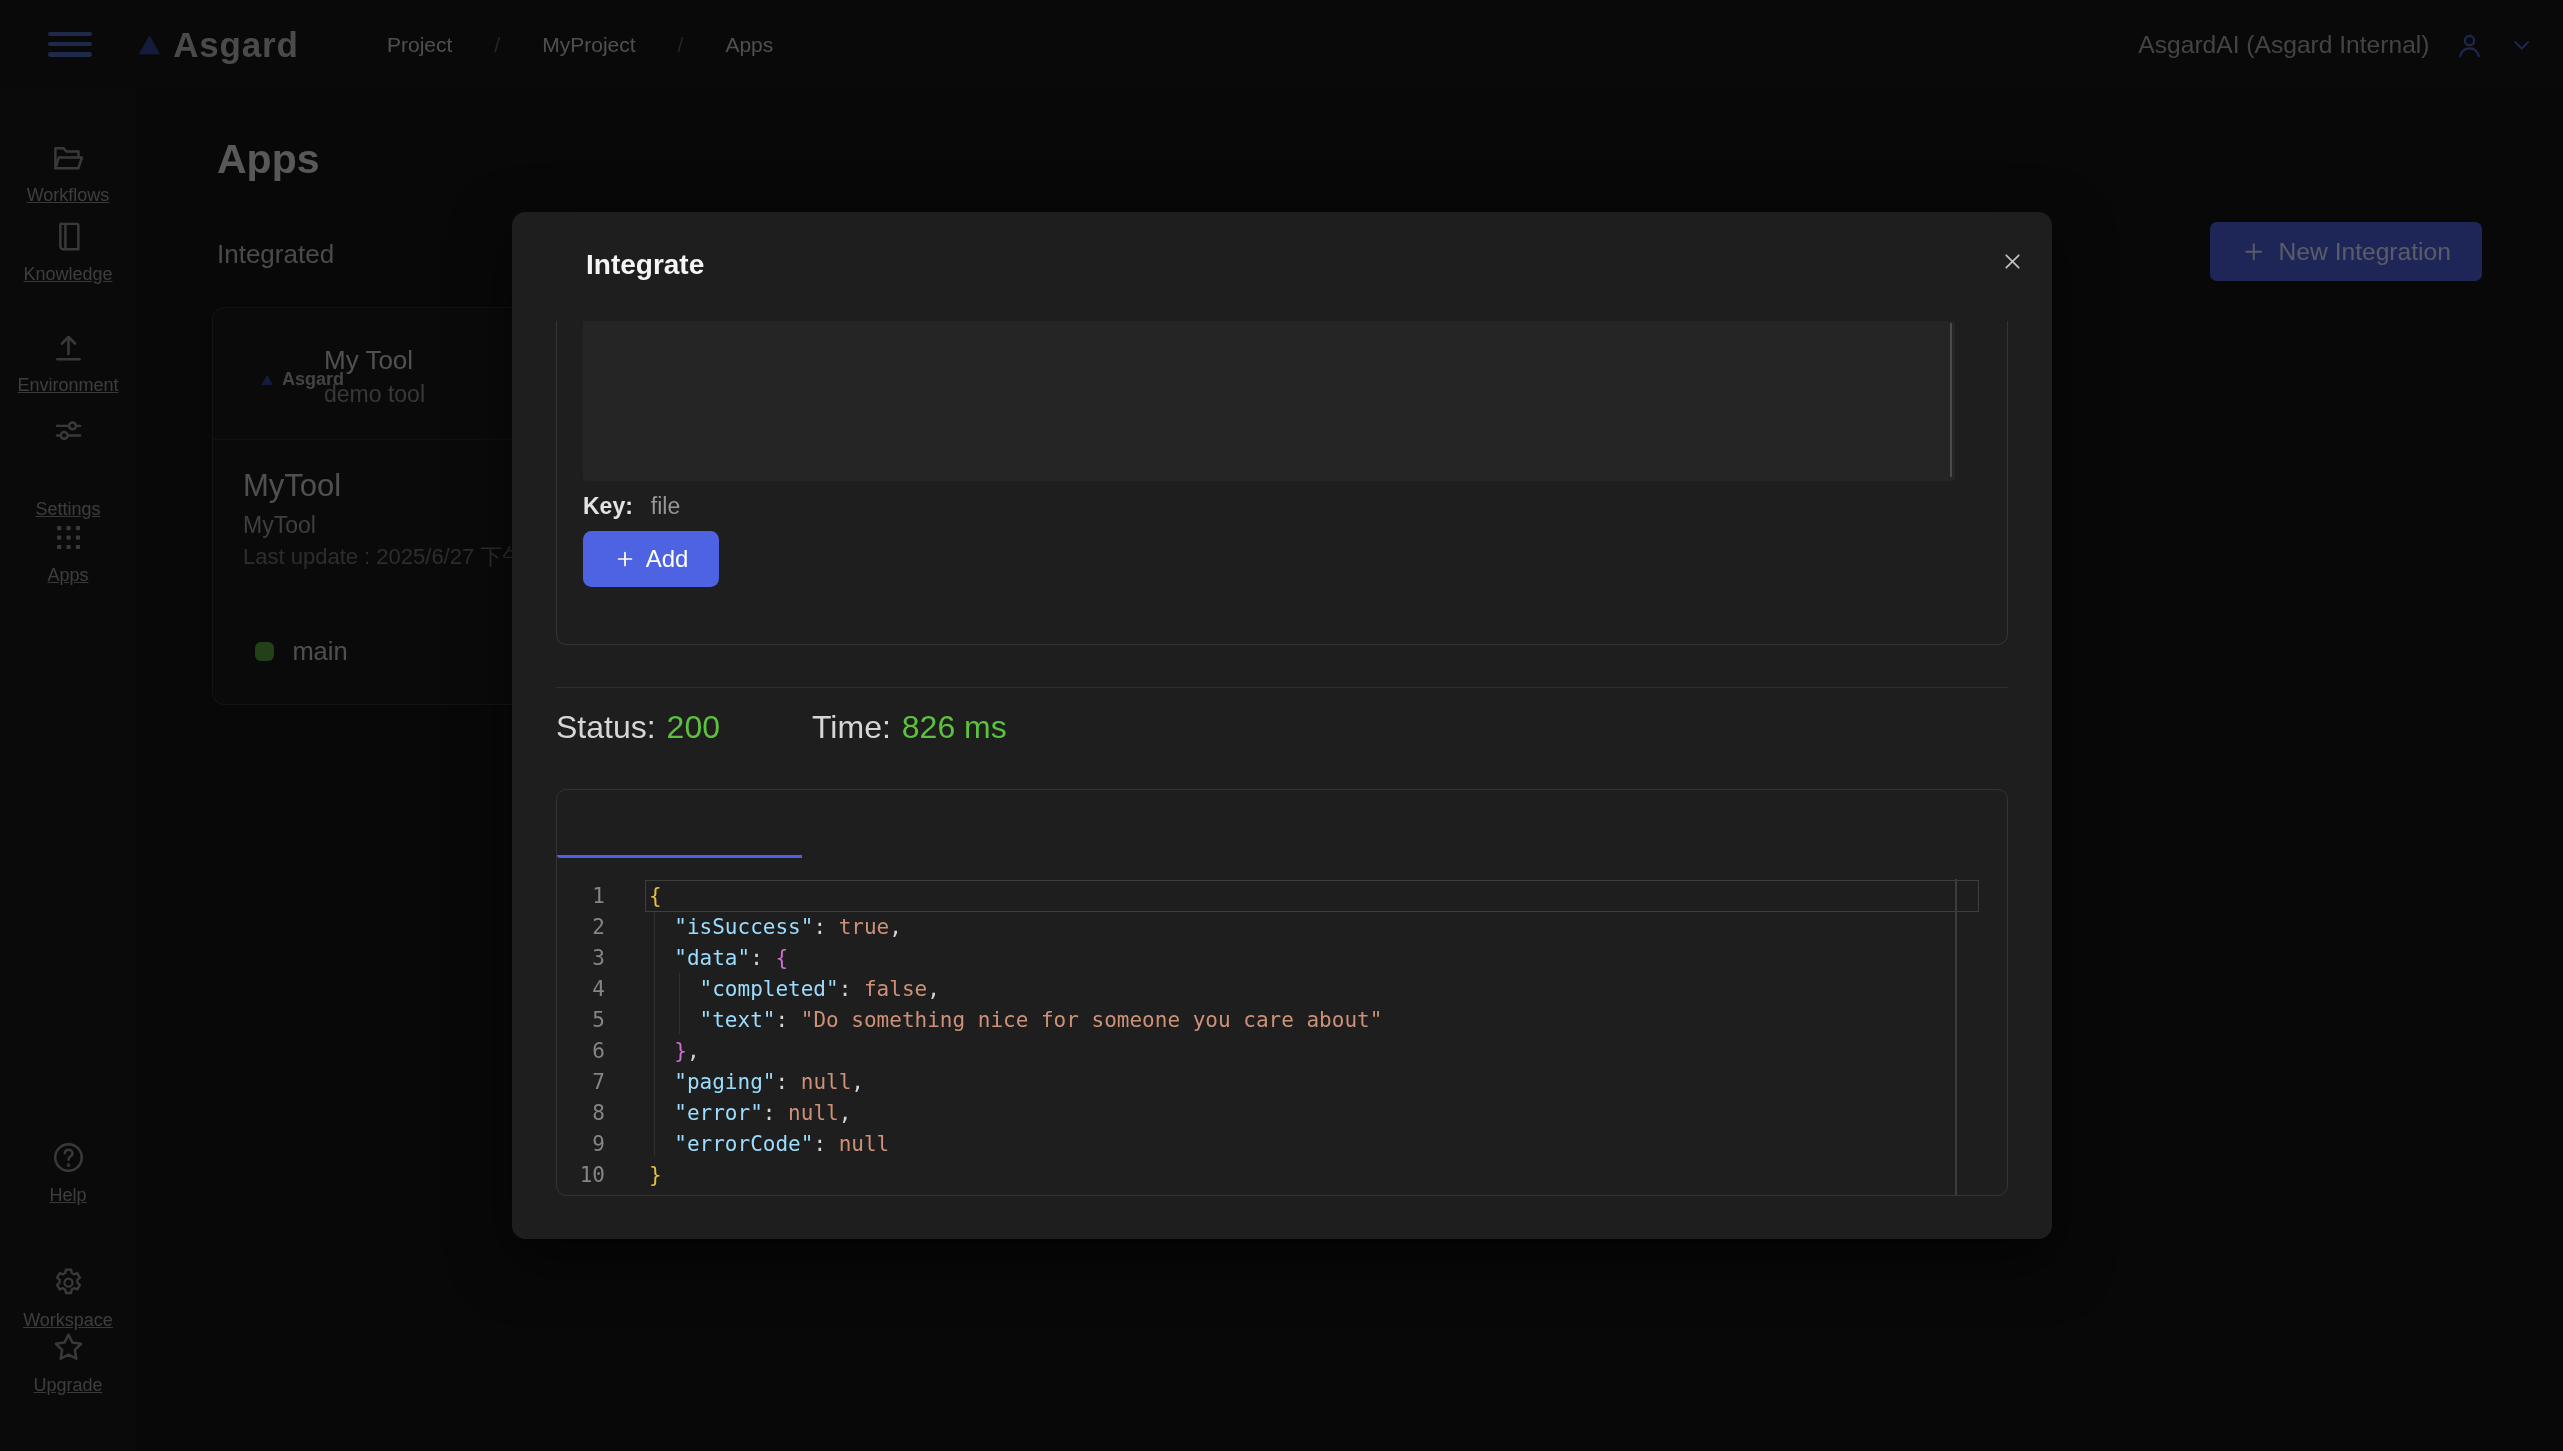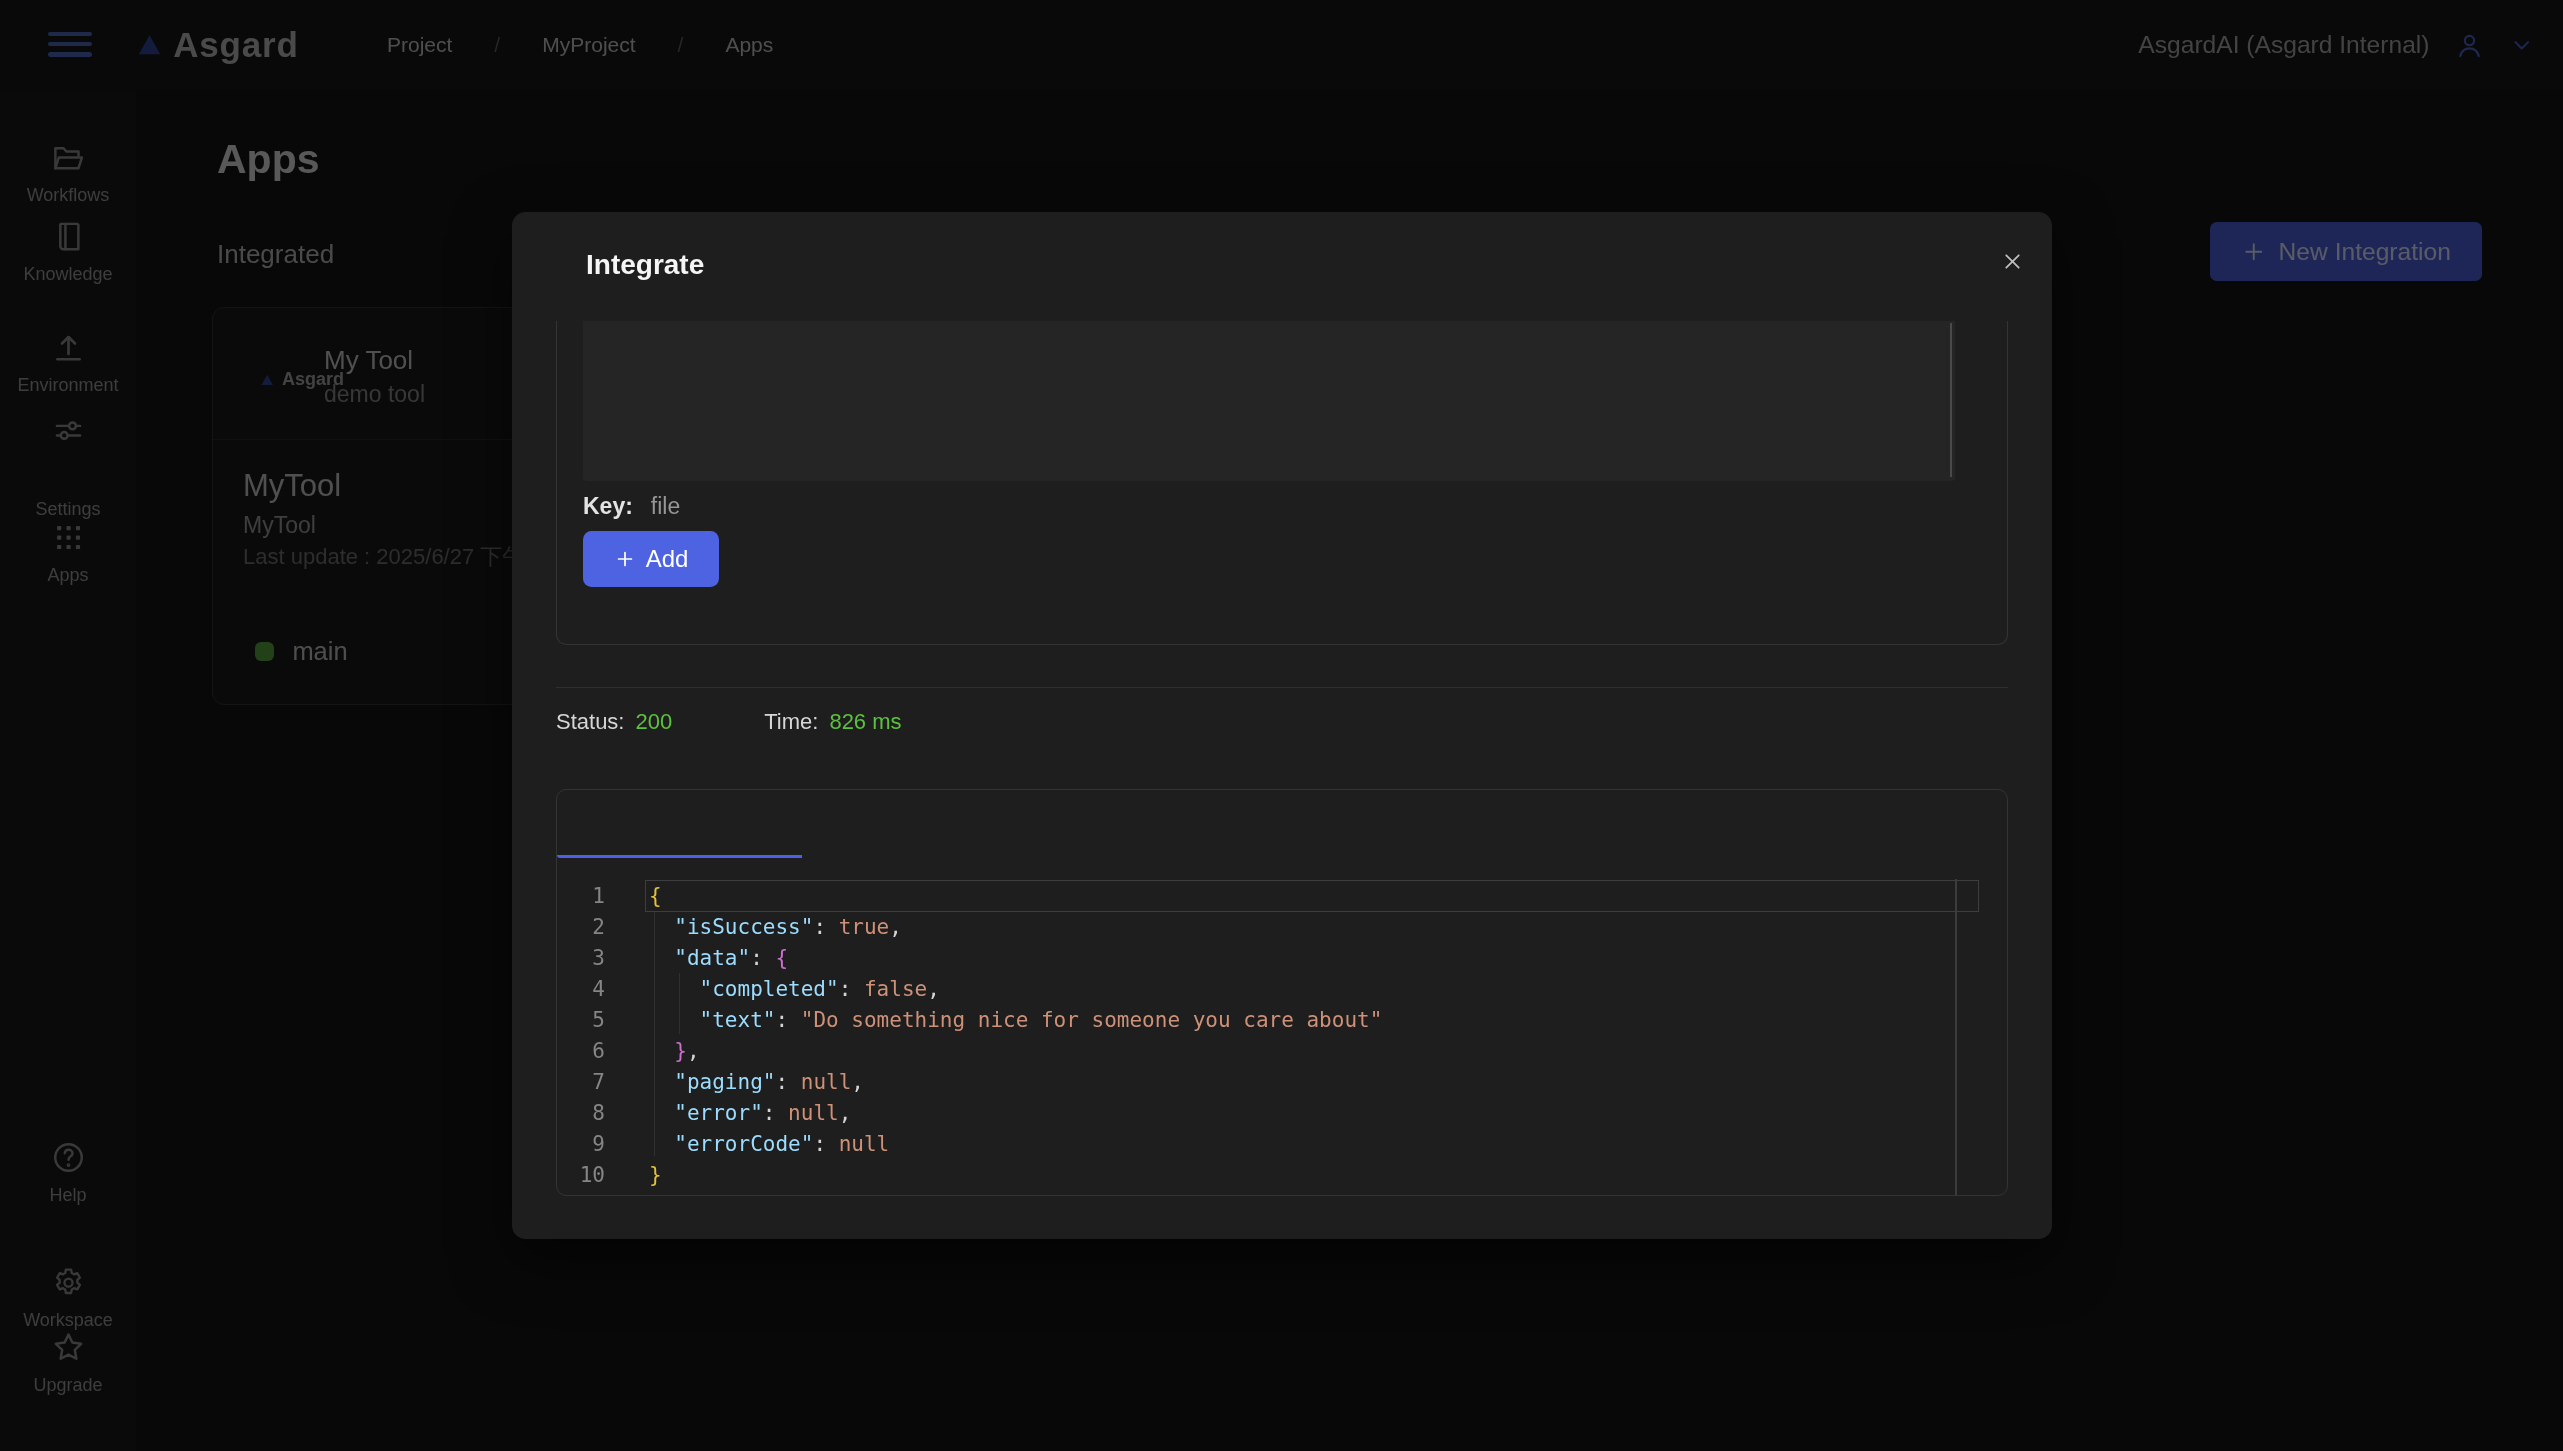--- a/index.html
+++ b/index.html
@@ -15,21 +15,21 @@
   #logo-text{font-size:35px;font-weight:600;letter-spacing:0.8px;color:#b9b9b9;}
   #breadcrumb{position:absolute;left:387px;top:0;height:90px;display:flex;align-items:center;gap:42px;font-size:21px;}
   #breadcrumb .crumb{color:#c4c4c4;}
   #breadcrumb .sep{color:#5f5f5f;}
   #account{position:absolute;right:29px;top:0;height:90px;display:flex;align-items:center;gap:24px;}
   #account-name{color:#a8a8a8;font-size:24.6px;}
   .acct-icon{color:#4b63c4;}
 
   
   #sidebar{position:absolute;left:0;top:90px;width:136px;height:1361px;background:#1a1a1a;border-right:0.8px solid #2c2c2c;}
-  .side-item{position:absolute;left:0;width:136px;display:flex;flex-direction:column;align-items:center;gap:6px;color:#8f8f8f;cursor:pointer;}
+  .side-item{position:absolute;left:0;width:136px;display:flex;flex-direction:column;align-items:center;gap:6px;color:#8f8f8f;cursor:pointer;text-decoration:underline;}
   .side-item .lbl{font-size:18px;color:#9a9a9a;}
   .side-item svg{width:37px;height:37px;}
 
   
   #content{position:absolute;left:136px;top:90px;width:2427px;height:1361px;background:#151515;}
   #page-title{position:absolute;left:81px;top:46px;font-size:41px;font-weight:700;color:#dcdcdc;}
   #section-label{position:absolute;left:81px;top:149px;font-size:26px;color:#b9b9b9;}
   #tool-card{position:absolute;left:76px;top:217px;width:985px;height:396px;background:#1b1b1b;border:0.8px solid #333;border-radius:12px;overflow:hidden;}
   #card-row1{position:absolute;left:0;top:0;width:100%;height:131px;border-bottom:0.8px solid #2c2c2c;}
   #card-badge{position:absolute;left:47px;top:61px;display:flex;align-items:center;gap:7.6px;}
@@ -63,21 +63,21 @@
   #key-line{position:absolute;left:26px;top:172px;font-size:23px;}
   #key-line .k{color:#e3e3e3;font-weight:700;}
   #key-line .v{color:#969696;margin-left:18px;}
   #add-btn{position:absolute;left:26px;top:210px;width:136px;height:56px;border-radius:8.5px;background:#4d63e2;
      display:flex;align-items:center;justify-content:center;gap:10.2px;cursor:pointer;}
   #add-btn span{font-size:24px;color:#fff;}
   #add-btn svg{color:#fff;}
 
   #modal-divider{position:absolute;left:44px;top:475px;width:1452px;height:0.8px;background:#2f2f2f;}
 
-  #status-row{position:absolute;left:44px;top:497px;display:flex;align-items:center;font-size:22px;}
+  #status-row{position:absolute;left:44px;top:497px;display:flex;align-items:center;font-size:32px;}
   #status-row .lab{color:#d6d6d6;}
   #status-row .val{margin-left:11px;font-weight:500;}
   #status-row #time-label{margin-left:92px;}
 
   #tab-box{position:absolute;left:44px;top:577px;width:1452px;height:407px;border:0.8px solid #343434;border-radius:10.2px;box-sizing:border-box;}
   #tab-bar{position:absolute;left:0;top:0;width:100%;height:68px;border-bottom:0.8px solid #2f2f2f;box-sizing:border-box;}
   .tab{position:absolute;top:0;height:68px;display:flex;align-items:center;font-size:25.5px;cursor:pointer;}
   #tab-underline{position:absolute;left:0;top:65px;width:245px;height:3.4px;background:#4c60e8;border-bottom-left-radius:10.2px;}
 
   #editor{position:absolute;left:0;top:69px;width:1450px;height:338px;overflow:hidden;border-radius:0 0 9.3px 9.3px;

